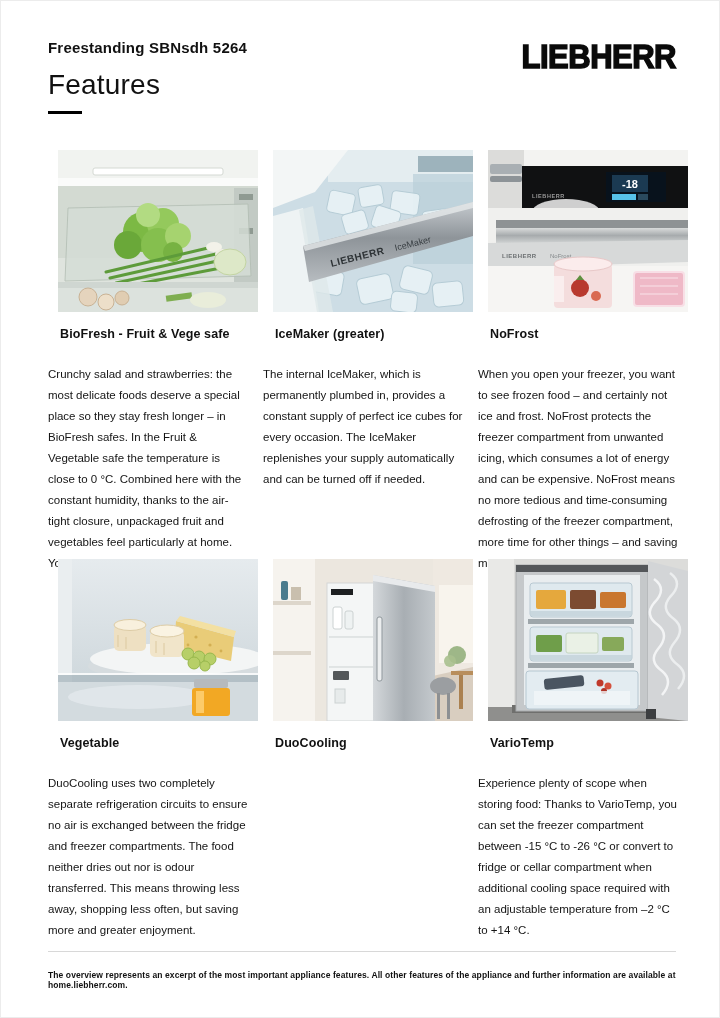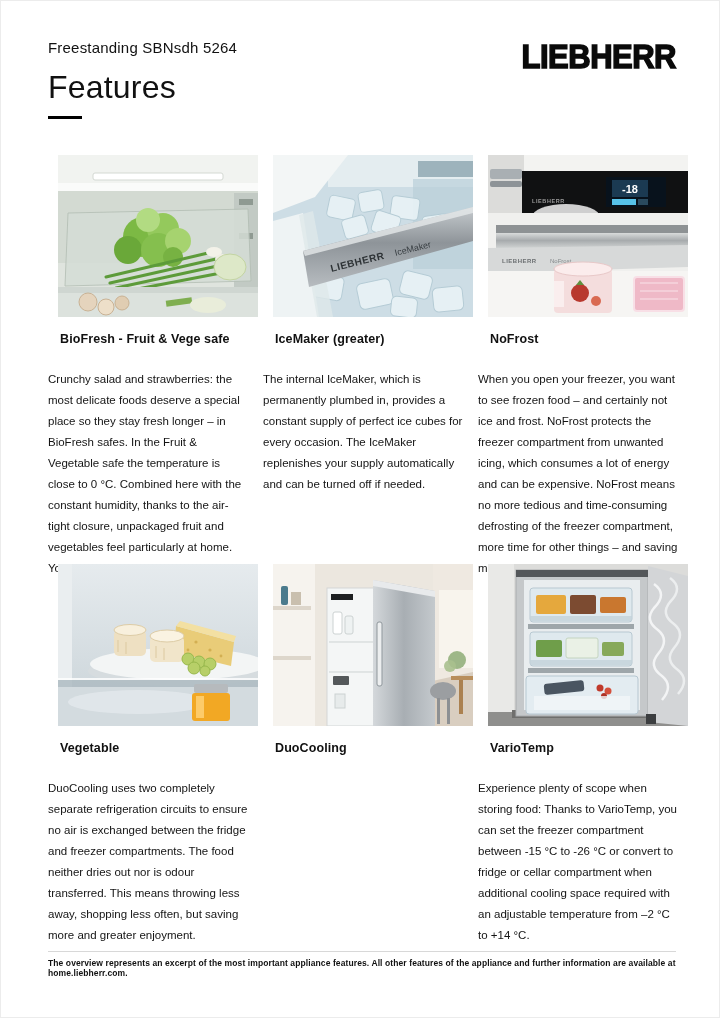--- a/index.html
+++ b/index.html
@@ -9,22 +9,22 @@
     background:#ffffff;
     font-family:"Liberation Sans", sans-serif;
     color:#111;
     border:1px solid #ececec;
     overflow:hidden;
   }
   .page { position:relative; width:100%; height:100%; padding:30px 43px 0 47px; }
 
   
   .header { display:flex; justify-content:space-between; align-items:flex-start; }
-  .model { font-size:15px; font-weight:normal; margin:8px 0 0; letter-spacing:.2px; }
-  .title { font-size:32px; font-weight:500; margin:13px 0 0; letter-spacing:.2px; }
+  .model { font-size:15px; font-weight:bold; margin:8px 0 0; letter-spacing:.2px; }
+  .title { font-size:28px; font-weight:500; margin:13px 0 0; letter-spacing:.2px; }
   .title-rule { width:34px; height:3px; background:#000; margin-top:10px; }
   .logo {
     font-size:31px; font-weight:bold; letter-spacing:-.5px; margin-top:8px;
     -webkit-text-stroke:1.4px #0a0a0a; color:#0a0a0a;
     transform:scaleY(1.05); transform-origin:top right;
   }
 
   
   .grid {
     margin-top:26px;
@@ -35,21 +35,21 @@
   }
   .cell { width:200px; }
   figure.thumb { margin:10px; width:200px; height:162px; overflow:hidden; background:#e8e8e8; }
   figure.thumb svg { display:block; }
   .feat-heading { font-size:12.5px; font-weight:bold; margin:15px 12px 0; letter-spacing:.1px; }
   .feat-body { font-size:11.5px; line-height:21px; margin:23px 0 0; color:#141414; }
 
   
   .footer {
     position:absolute; left:47px; right:43px; top:950px;
-    border-top:1px solid #d8d8d8; padding-top:6px;
+    border-top:1px solid #d8d8d8; padding-top:18px;
     font-size:8.5px; font-weight:bold; color:#111; letter-spacing:.1px;
   }
   svg text { font-family:"Liberation Sans", sans-serif; }
 </style>
 </head>
 <body>
 
 <div class="page">
 
   <div class="header">

